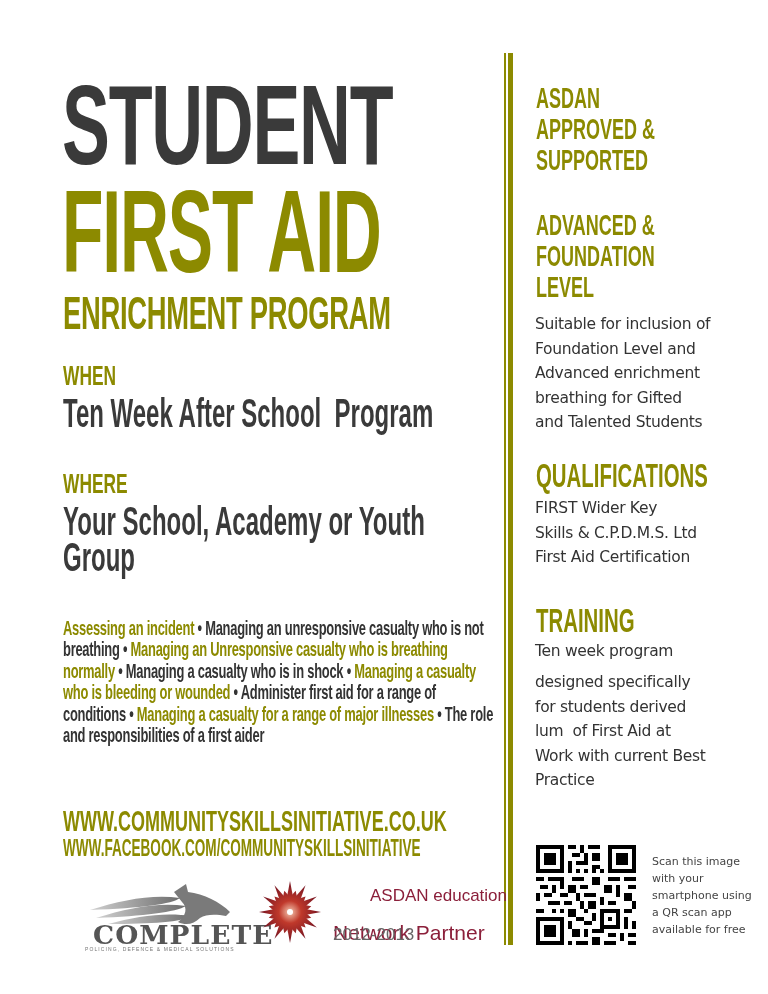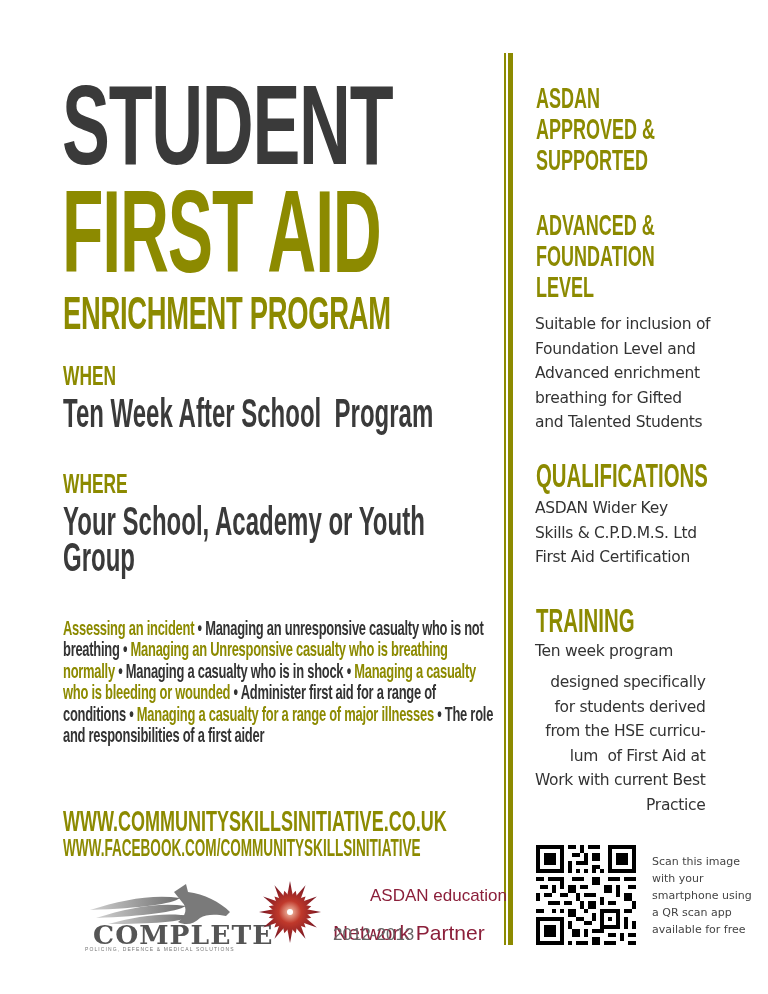--- a/index.html
+++ b/index.html
@@ -36,21 +36,21 @@
   .rhead { font-size: 30px; line-height: 30px; transform: scaleX(0.6); }
   #r-asdan { left: 536px; top: 82px; line-height: 31px; }
   #r-level { left: 536px; top: 209px; line-height: 31px; }
   #r-qual { left: 536px; top: 458px; font-size: 34px; line-height: 34px; transform: scaleX(0.6); }
   #r-train { left: 536px; top: 603px; font-size: 34px; line-height: 34px; transform: scaleX(0.6); }
 
   .rbody { font-size: 15.5px; line-height: 24.5px; white-space: nowrap; letter-spacing: -0.3px; }
   #r-suit { left: 535px; top: 312px; }
   #r-qualtext { left: 535px; top: 496px; }
   #r-train1 { left: 535px; top: 639px; }
-  #r-train2 { left: 535px; top: 670px; text-align: right; }
+  #r-train2 { left: 535px; top: 670px; }
 
   
   #qr { left: 536px; top: 845px; width: 100px; height: 100px; }
   #qr-text { left: 652px; top: 853px; font-family: "DejaVu Sans", sans-serif; font-size: 11px; line-height: 17px; color: #444444; }
 
   
   #complete-logo { left: 82px; top: 872px; width: 160px; height: 80px; }
   #complete-word { left: 93px; top: 920px; font-family: "DejaVu Serif", serif; font-weight: bold; font-size: 26px; color: #555555; letter-spacing: 1px; transform: scaleX(1.02); transform-origin: 0 0; }
   #complete-tag { left: 85px; top: 946px; font-size: 5px; color: #777777; letter-spacing: 1.1px; white-space: nowrap; }
 
@@ -94,31 +94,30 @@
 <div id="r-suit" class="abs comic rbody">
   <div>Suitable for inclusion of</div>
   <div>Foundation Level and</div>
   <div>Advanced enrichment</div>
   <div>breathing for Gifted</div>
   <div>and Talented Students</div>
 </div>
 
 <div id="r-qual" class="abs cond olive">QUALIFICATIONS</div>
 <div id="r-qualtext" class="abs comic rbody">
-  <div>ASDAN Wider Key</div>
+  <div>FIRST Wider Key</div>
   <div>Skills &amp; C.P.D.M.S. Ltd</div>
   <div>First Aid Certification</div>
 </div>
 
 <div id="r-train" class="abs cond olive">TRAINING</div>
 <div id="r-train1" class="abs comic rbody">Ten week program</div>
 <div id="r-train2" class="abs comic rbody">
   <div>designed specifically</div>
   <div>for students derived</div>
-  <div>from the HSE curricu-</div>
   <div style="white-space:pre;">lum  of First Aid at</div>
   <div>Work with current Best</div>
   <div>Practice</div>
 </div>
 
 <svg id="qr" class="abs" viewBox="0 0 25 25" shape-rendering="crispEdges">
   <rect width="25" height="25" fill="#fff"></rect>
   <g fill="#000">
 
     <rect x="0" y="0" width="7" height="7"></rect>

